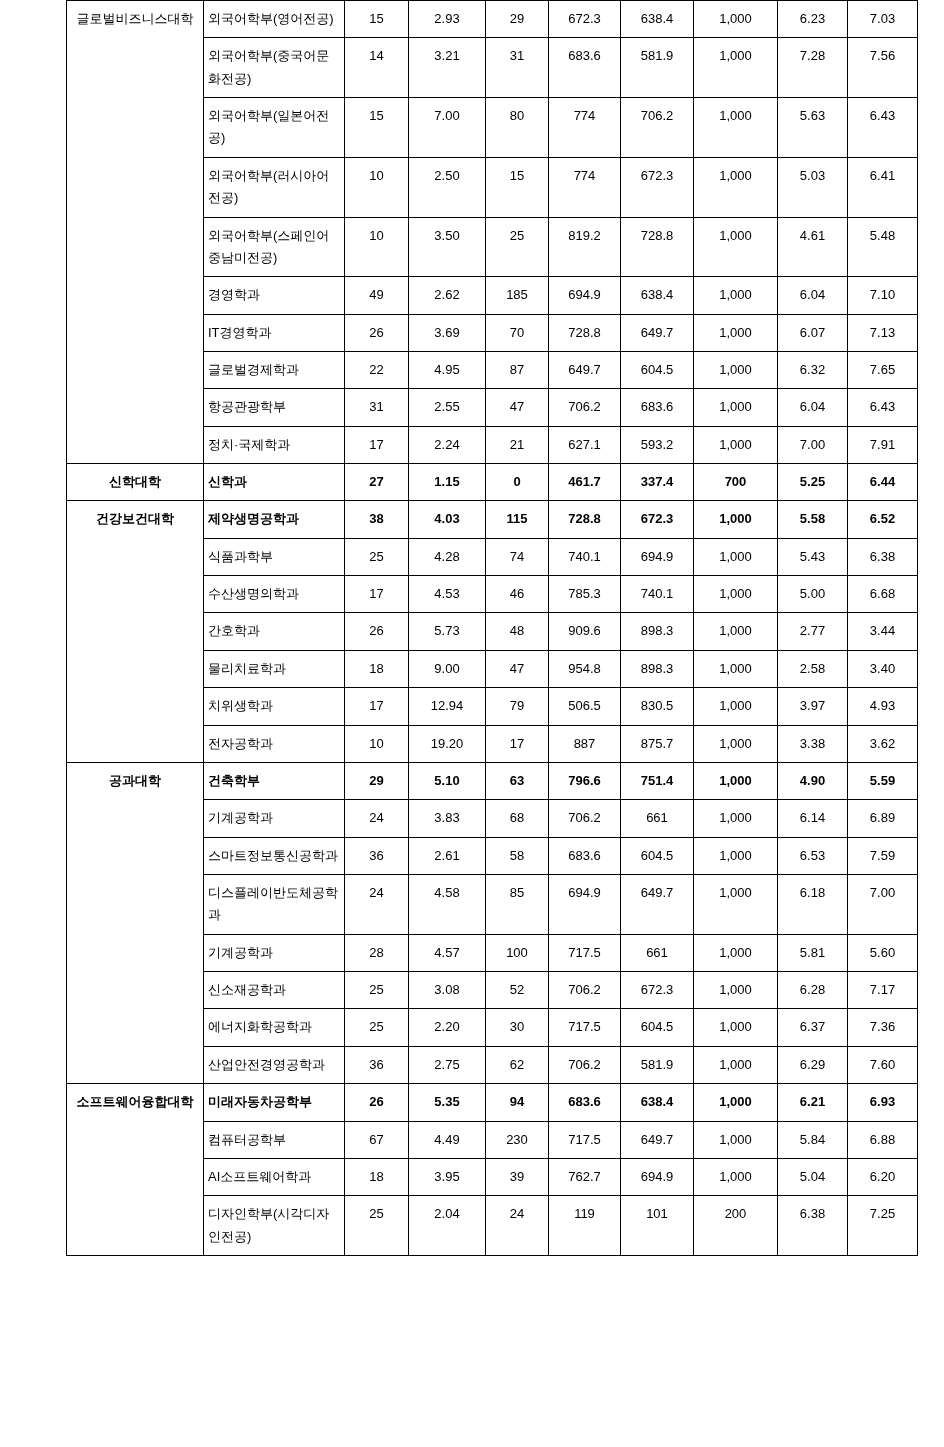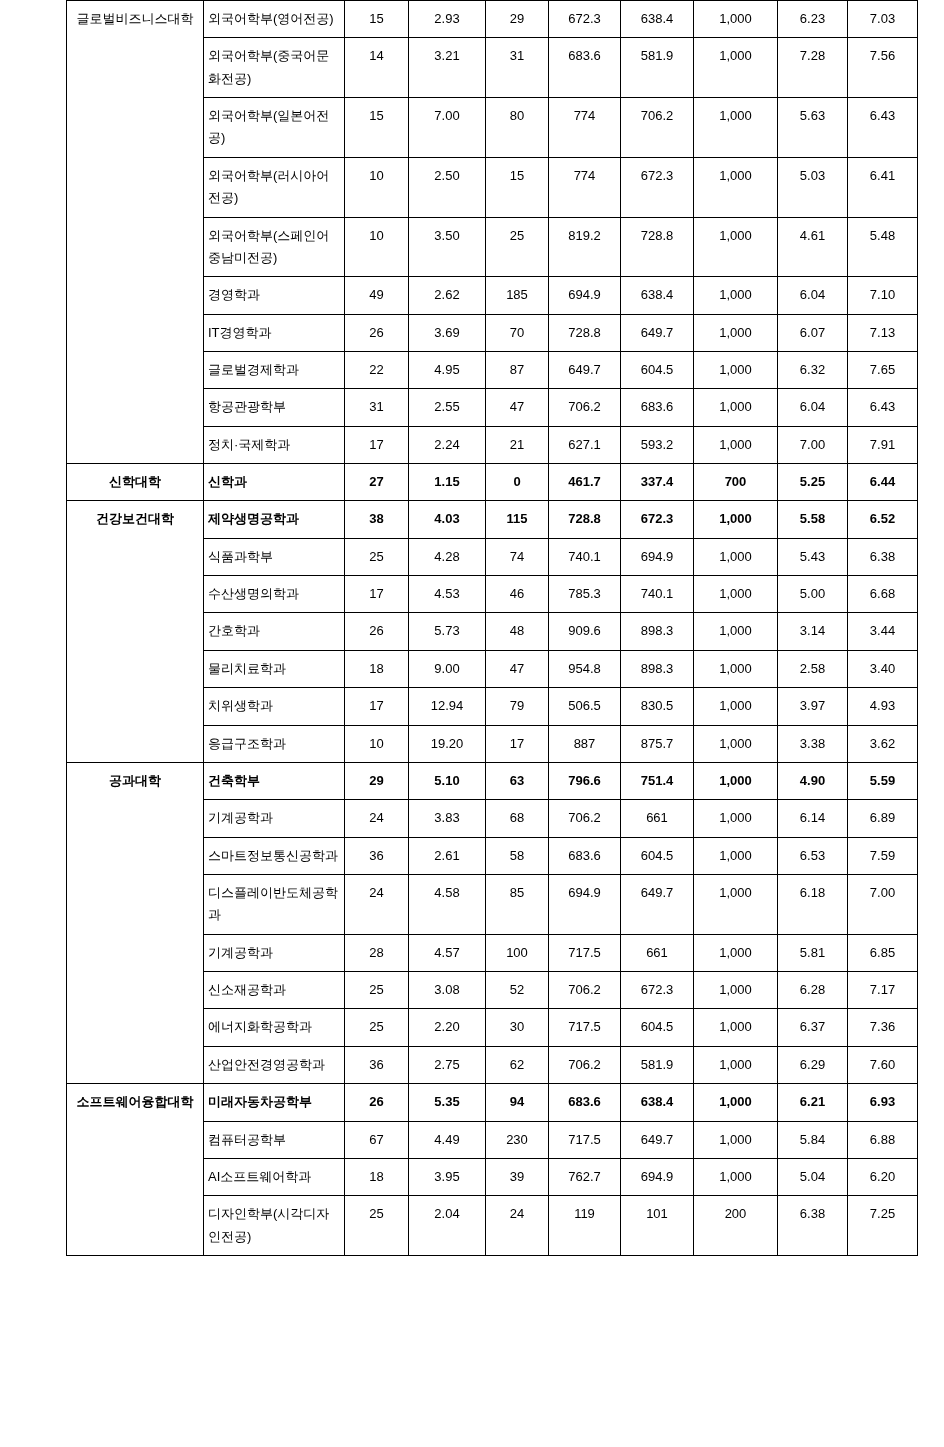--- a/index.html
+++ b/index.html
@@ -244,21 +244,21 @@
           <td class="num">6.68</td>
         </tr>
         <tr>
           <td class="dept">간호학과</td>
           <td class="num">26</td>
           <td class="num">5.73</td>
           <td class="num">48</td>
           <td class="num">909.6</td>
           <td class="num">898.3</td>
           <td class="num">1,000</td>
-          <td class="num">3.14</td>
+          <td class="num">2.77</td>
           <td class="num">3.44</td>
         </tr>
         <tr>
           <td class="dept">물리치료학과</td>
           <td class="num">18</td>
           <td class="num">9.00</td>
           <td class="num">47</td>
           <td class="num">954.8</td>
           <td class="num">898.3</td>
           <td class="num">1,000</td>
@@ -270,21 +270,21 @@
           <td class="num">17</td>
           <td class="num">12.94</td>
           <td class="num">79</td>
           <td class="num">506.5</td>
           <td class="num">830.5</td>
           <td class="num">1,000</td>
           <td class="num">3.97</td>
           <td class="num">4.93</td>
         </tr>
         <tr>
-          <td class="dept">응급구조학과</td>
+          <td class="dept">전자공학과</td>
           <td class="num">10</td>
           <td class="num">19.20</td>
           <td class="num">17</td>
           <td class="num">887</td>
           <td class="num">875.7</td>
           <td class="num">1,000</td>
           <td class="num">3.38</td>
           <td class="num">3.62</td>
         </tr>
         <tr class="group-start">
@@ -334,21 +334,21 @@
         </tr>
         <tr>
           <td class="dept">기계공학과</td>
           <td class="num">28</td>
           <td class="num">4.57</td>
           <td class="num">100</td>
           <td class="num">717.5</td>
           <td class="num">661</td>
           <td class="num">1,000</td>
           <td class="num">5.81</td>
-          <td class="num">6.85</td>
+          <td class="num">5.60</td>
         </tr>
         <tr>
           <td class="dept">신소재공학과</td>
           <td class="num">25</td>
           <td class="num">3.08</td>
           <td class="num">52</td>
           <td class="num">706.2</td>
           <td class="num">672.3</td>
           <td class="num">1,000</td>
           <td class="num">6.28</td>

